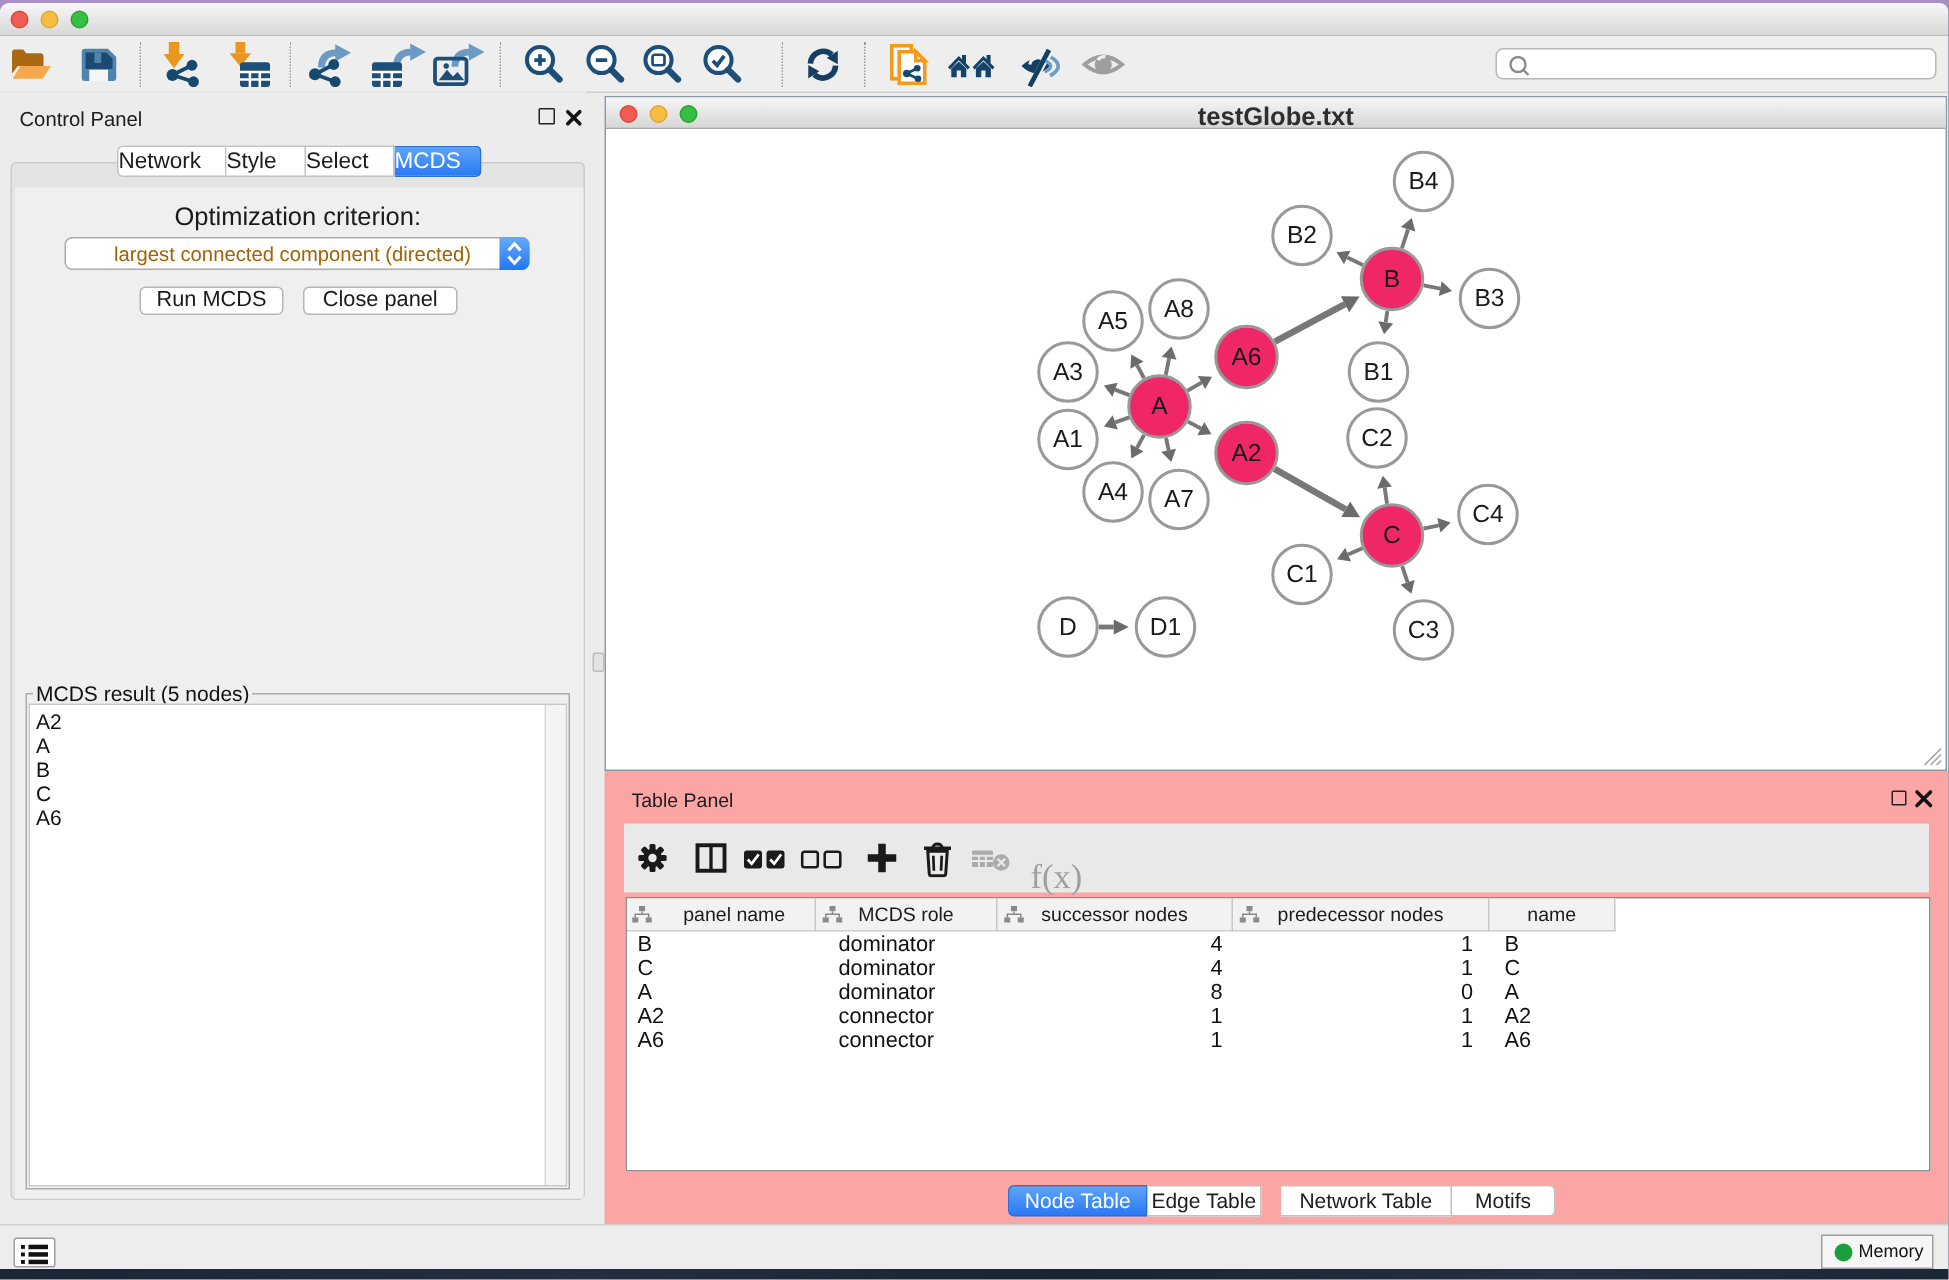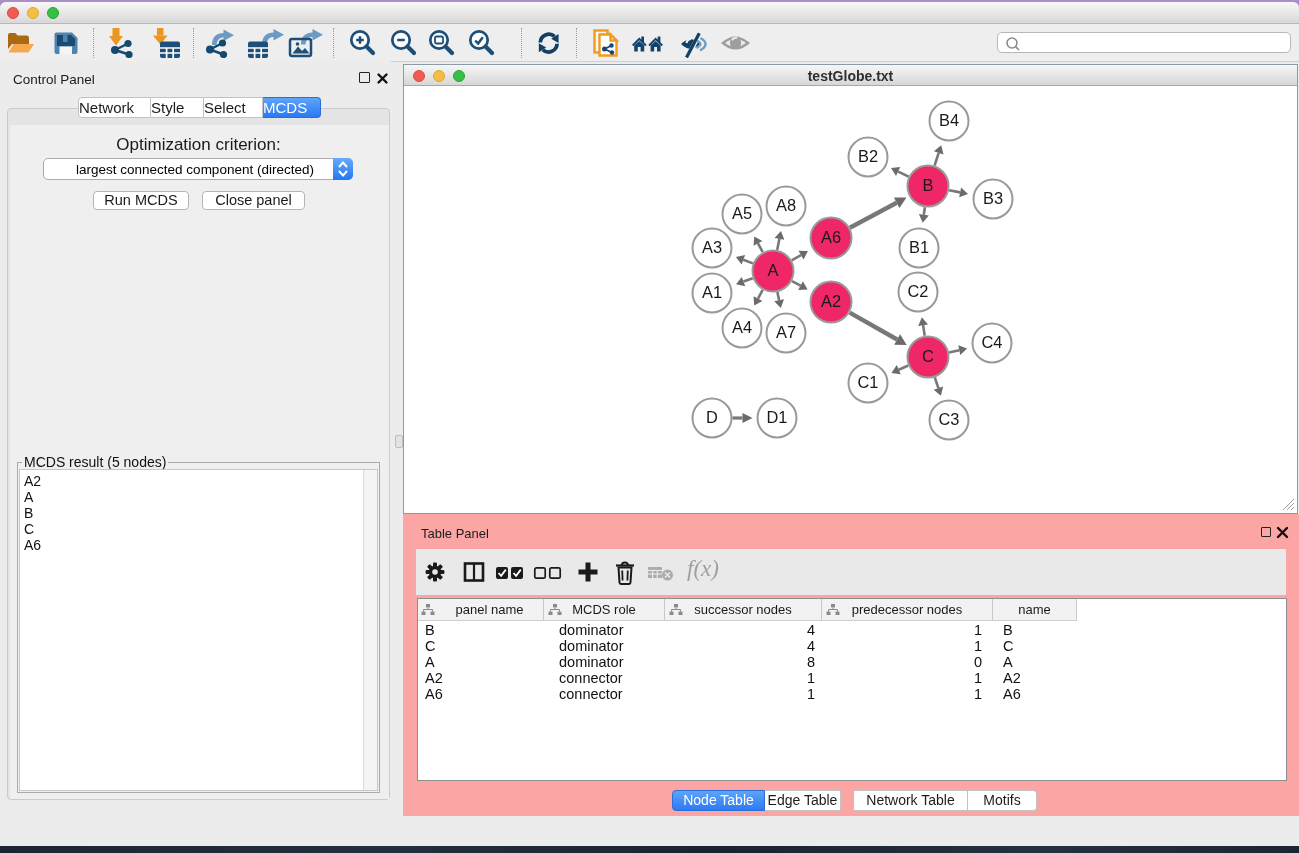--- a/index.html
+++ b/index.html
@@ -18,33 +18,33 @@
 #searchbox{position:absolute;left:997px;top:8px;width:294px;height:21px;background:#fff;border:1px solid #b7b7b7;border-radius:5px}
 #leftpanel{position:absolute;left:0;top:59px;width:391px;height:755px;background:#ececec}
 #cp-title{position:absolute;left:13px;top:11px;font-size:13.5px;color:#1c1c1c}
 .winbtn-sq{position:absolute;width:11px;height:11px;border:1.6px solid #222;border-radius:1px}
 #cp-tabs{position:absolute;left:78px;top:36px;height:21px}
 .tab{position:absolute;top:0;height:21px;background:#fff;border:1px solid #c2c2c2;font-size:15px;color:#1c1c1c;line-height:19px}
 .tab.sel{background:linear-gradient(#5ea4f9,#2a7af3);color:#fff;border-color:#2a6fd8}
 #cp-content{position:absolute;left:7px;top:47px;width:383px;height:692px;border:1px solid #cbcbcb;border-radius:4px;background:#e4e4e4}
 #cp-inner{position:absolute;left:2px;top:16px;width:379px;height:674px;background:#efefef}
 #opt-label{position:absolute;left:0;width:381px;top:26px;text-align:center;font-size:17px;color:#1a1a1a}
-#dropdown{position:absolute;left:35px;top:49px;width:310px;height:22px;background:#fff;border:1px solid #ababab;border-radius:5px;font-size:13.5px;color:#000000;text-align:center;line-height:21px;padding-right:6px}
+#dropdown{position:absolute;left:35px;top:49px;width:310px;height:22px;background:#fff;border:1px solid #ababab;border-radius:5px;font-size:13.5px;color:#a16207;text-align:center;line-height:21px;padding-right:6px}
 #dd-btn{position:absolute;right:-1px;top:-1px;width:20px;height:22px;background:linear-gradient(#66aafa,#2277f3);border-radius:0 5px 5px 0}
 .btn{position:absolute;height:19px;background:#fff;border:1px solid #b5b5b5;border-radius:4px;font-size:14.5px;color:#1a1a1a;text-align:center;line-height:17px}
 #fieldset{position:absolute;left:9px;top:353px;width:363px;height:331px;border:1px solid #ababab}
 #fs-legend{position:absolute;left:4px;top:-9px;background:#efefef;font-size:14px;color:#111;padding:0 2px}
 #listbox{position:absolute;left:1px;top:6px;width:359px;height:322px;background:#fff;border:1px solid #c8c8c8;font-size:14px;color:#111;line-height:16px;padding:3px 0 0 4px}
 #lb-scroll{position:absolute;right:2px;top:7px;width:14px;height:320px;background:#f4f4f4;border-left:1px solid #dcdcdc}
 #netwin{position:absolute;left:403px;top:62px;width:895px;height:450px;background:#fff;border:1px solid #8c9aa8}
 #nw-titlebar{position:absolute;left:0;top:0;width:893px;height:21px;background:linear-gradient(#f6f6f6,#d7d7d7);border-bottom:1px solid #a8a8a8}
 #nw-titlebar .t1{left:9px;background:#f25b51;border:1px solid #d94c42}
 #nw-titlebar .t2{left:29px;background:#f5bd41;border:1px solid #dfa736}
 #nw-titlebar .t3{left:49px;background:#34c043;border:1px solid #2aa339}
-#nw-title-text{position:absolute;left:0;right:0;top:3px;text-align:center;font-size:14px;font-weight:bold;color:#2e2e2e}
+#nw-title-text{position:absolute;left:0;right:0;top:3px;text-align:center;font-size:17px;font-weight:bold;color:#2e2e2e}
 #graph{position:absolute;left:0;top:21px}
 #tablepanel{position:absolute;left:403px;top:512px;width:896px;height:302px;background:#fca5a5}
 #tp-title{position:absolute;left:18px;top:12px;font-size:13px;color:#1c1c1c}
 #tp-toolbar{position:absolute;left:13px;top:35px;width:870px;height:46px;background:#e9e9e9}
 #tablebox{position:absolute;left:14px;top:84px;width:870px;height:183px;background:#fff;border:1px solid #8e8e8e}
 #thead{position:absolute;left:0;top:0;width:659px;height:22px;background:#f2f2f2;border-bottom:1px solid #cfcfcf}
 .th{position:absolute;top:0;height:22px;border-right:1px solid #c9c9c9;font-size:13px;color:#1a1a1a;text-align:center;line-height:22px}
 .td{position:absolute;font-size:14.5px;color:#111;height:16px;line-height:16px}
 #bot-tabs{position:absolute;left:269px;top:276px;height:21px}
 .btab{position:absolute;top:0;height:21px;background:#fff;border:1px solid #c2c2c2;font-size:14px;color:#1c1c1c;text-align:center;line-height:19px}
@@ -377,21 +377,21 @@
       <rect x="1" y="3" width="14" height="11" rx="1" fill="#ababab"></rect>
       <g stroke="#e9e9e9" stroke-width="1.2">
             <line x1="1" y1="6.5" x2="15" y2="6.5"></line>
             <line x1="1" y1="10" x2="15" y2="10"></line>
             <line x1="5.6" y1="6.5" x2="5.6" y2="14"></line>
             <line x1="10.2" y1="6.5" x2="10.2" y2="14"></line>
           </g>
       <circle cx="20.5" cy="11" r="5.5" fill="#ababab"></circle>
           <path d="M18 8.5 l5 5 M23 8.5 l-5 5" stroke="#e9e9e9" stroke-width="1.6"></path>
     </svg>
-    <div style="position:absolute;left:271px;top:7px;font-family:'Liberation Serif',serif;font-style:italic;font-size:23px;color:#9f9f9f">f(x)</div>
+    <div style="position:absolute;left:271px;top:23px;font-family:'Liberation Serif',serif;font-size:23px;color:#9f9f9f">f(x)</div>
   </div>
   <div id="tablebox">
     <div id="thead">
       <div class="th" style="left:0;width:126px;padding-left:18px">panel name</div>
       <div class="th" style="left:126px;width:121px">MCDS role</div>
       <div class="th" style="left:247px;width:157px">successor nodes</div>
       <div class="th" style="left:404px;width:171px">predecessor nodes</div>
       <div class="th" style="left:575px;width:84px">name</div>
     </div>
 <svg style="position:absolute;left:3px;top:4px" width="14" height="14" viewBox="0 0 14 14">
@@ -460,13 +460,28 @@
 <div class="td" style="left:464px;top:87px;width:100px;text-align:right">1</div>
 <div class="td" style="left:585px;top:87px;width:70px">A6</div>
   </div>
   <div id="bot-tabs">
     <div class="btab sel" style="left:0;width:93px;border-radius:4px 0 0 4px">Node Table</div>
     <div class="btab" style="left:93px;width:76px;border-left:none">Edge Table</div>
     <div class="btab" style="left:182px;width:114px;border-left:none">Network Table</div>
     <div class="btab" style="left:296px;width:69px;border-left:none;border-radius:0 4px 4px 0">Motifs</div>
   </div>
 </div>
+<div id="statusbar">
+  <div id="sb-btn">
+        <svg width="26" height="18" style="position:absolute;left:4px;top:2px">
+          <g fill="#111">
+            <rect x="0" y="2" width="2.6" height="2.6"></rect>
+            <rect x="5" y="1.8" width="13" height="3"></rect>
+            <rect x="0" y="7" width="2.6" height="2.6"></rect>
+            <rect x="5" y="6.8" width="13" height="3"></rect>
+            <rect x="0" y="12" width="2.6" height="2.6"></rect>
+            <rect x="5" y="11.8" width="13" height="3"></rect>
+          </g>
+        </svg>
+      </div>
+  <div id="mem-btn"><div id="mem-dot"></div><span style="margin-left:24px">Memory</span></div>
+</div>
 </div>
 
 </body></html>

